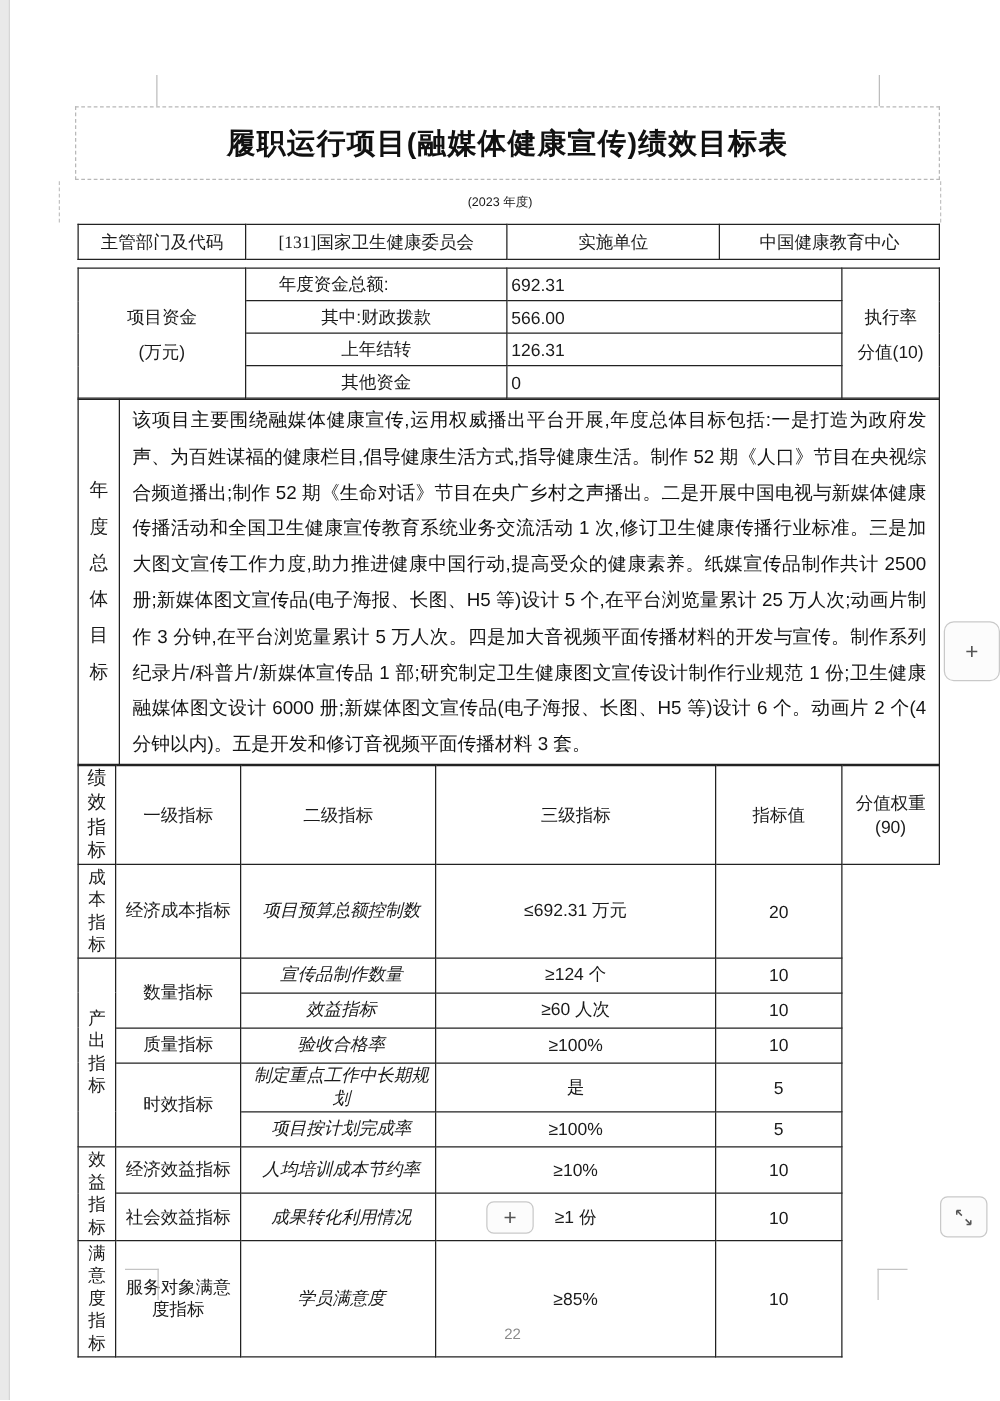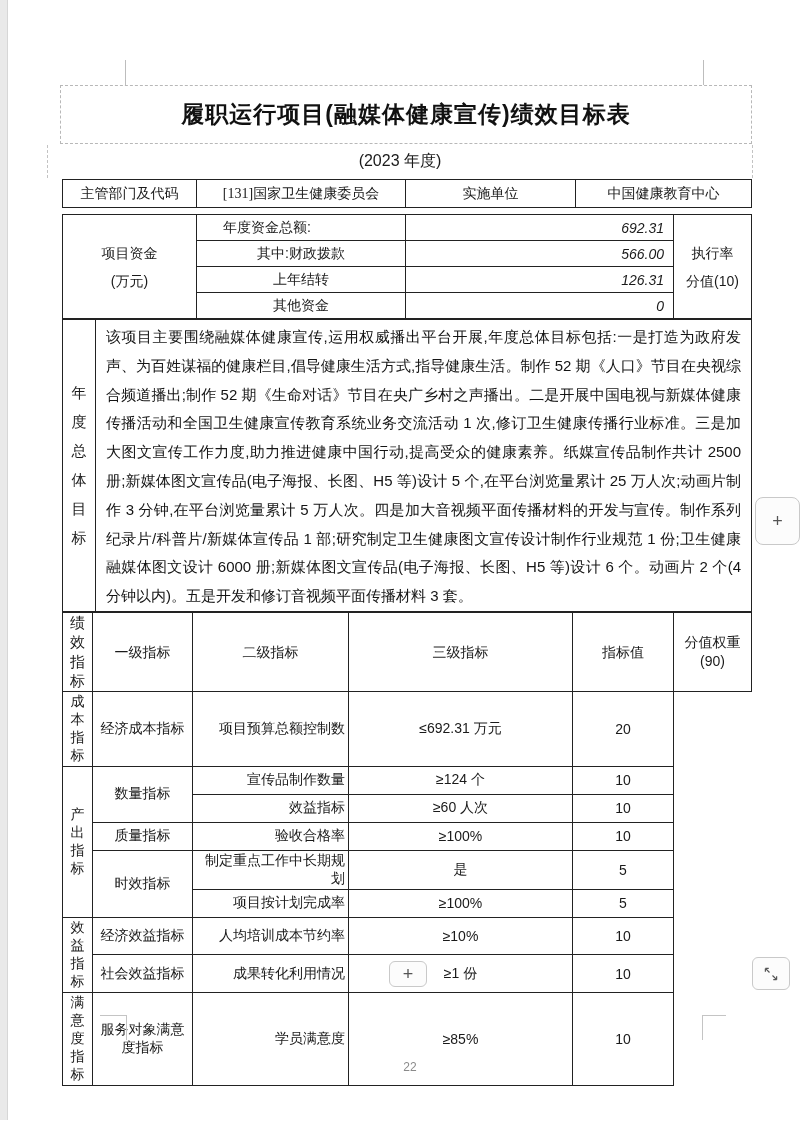--- a/index.html
+++ b/index.html
@@ -22,46 +22,46 @@
     border:1px dashed #b8b8b8;
     display:flex; align-items:center; justify-content:center;
   }
   .title-box h1 { font-size:23px; font-weight:bold; letter-spacing:1px; color:#111; }
 
   .subtitle-box {
     position:absolute; left:47px; top:145px; width:706px; height:33px;
     border-left:1px dashed #c3c3c3; border-right:1px dashed #c3c3c3;
     display:flex; align-items:center; justify-content:center;
   }
-  .subtitle-box div { font-size:16px; color:#1a1a1a; }
+  .subtitle-box div { font-size:10px; color:#1a1a1a; }
 
   .tables { position:absolute; left:62px; top:179px; width:689px; }
 
   table { border-collapse:collapse; table-layout:fixed; width:689px; }
   td, th { border:1.5px solid #222; font-size:14px; font-weight:normal;
            text-align:center; vertical-align:middle; overflow:hidden; padding:1px 3px; }
 
   .tbl-a { margin-bottom:5px; }
   .tbl-a td { height:23px; }
   .tbl-b { margin-bottom:6px; }
   .tbl-b td { height:28px;font-family:Liberation Serif, serif; }
   .tbl-c td { height:26px; }
-  .tbl-c .num { text-align:right; padding-right:9px;font-style:italic; }
+  .tbl-c .num { text-align:left; padding-right:9px; }
   .tbl-c .lbl-left { text-align:left; padding-left:26px; }
   .pre-line { white-space:pre-line; line-height:2;margin-left:25px; }
 
   .tbl-d td.goal-text-cell { padding:0 10px; vertical-align:top; }
   .goal-text { font-size:15px; line-height:28.8px; text-align:justify;
                text-justify:inter-ideograph; color:#141414; padding-top:3px; }
   .vlabel { font-size:15px; line-height:29px; letter-spacing:0; padding:0; }
   .tbl-d td.vlabel-cell { height:288px; }
 
   .tbl-e th { height:38px; line-height:1.3; }
   .tbl-e td { height:28px; }
-  .tbl-e td[data-col="l3"] { text-align:right; padding-left:8px; }
+  .tbl-e td[data-col="l3"] { text-align:center; padding-left:8px;font-style:italic; }
 
   .btn {
     position:absolute; background:#fcfcfc; border:1.5px solid #c9c9c9;
     display:flex; align-items:center; justify-content:center;
     color:#555; cursor:pointer;
   }
   .btn-add-row { left:389px; top:961px; width:38px; height:26px; border-radius:6px; font-size:18px; font-weight:300; }
   .btn-add-col { left:755px; top:497px; width:45px; height:48px; border-radius:8px; font-size:18px; font-weight:300; }
   .btn-resize  { left:752px; top:957px; width:38px; height:33px; border-radius:6px; }
   .btn-resize svg { width:18px; height:18px; stroke:#555; stroke-width:1.6; fill:none; }

